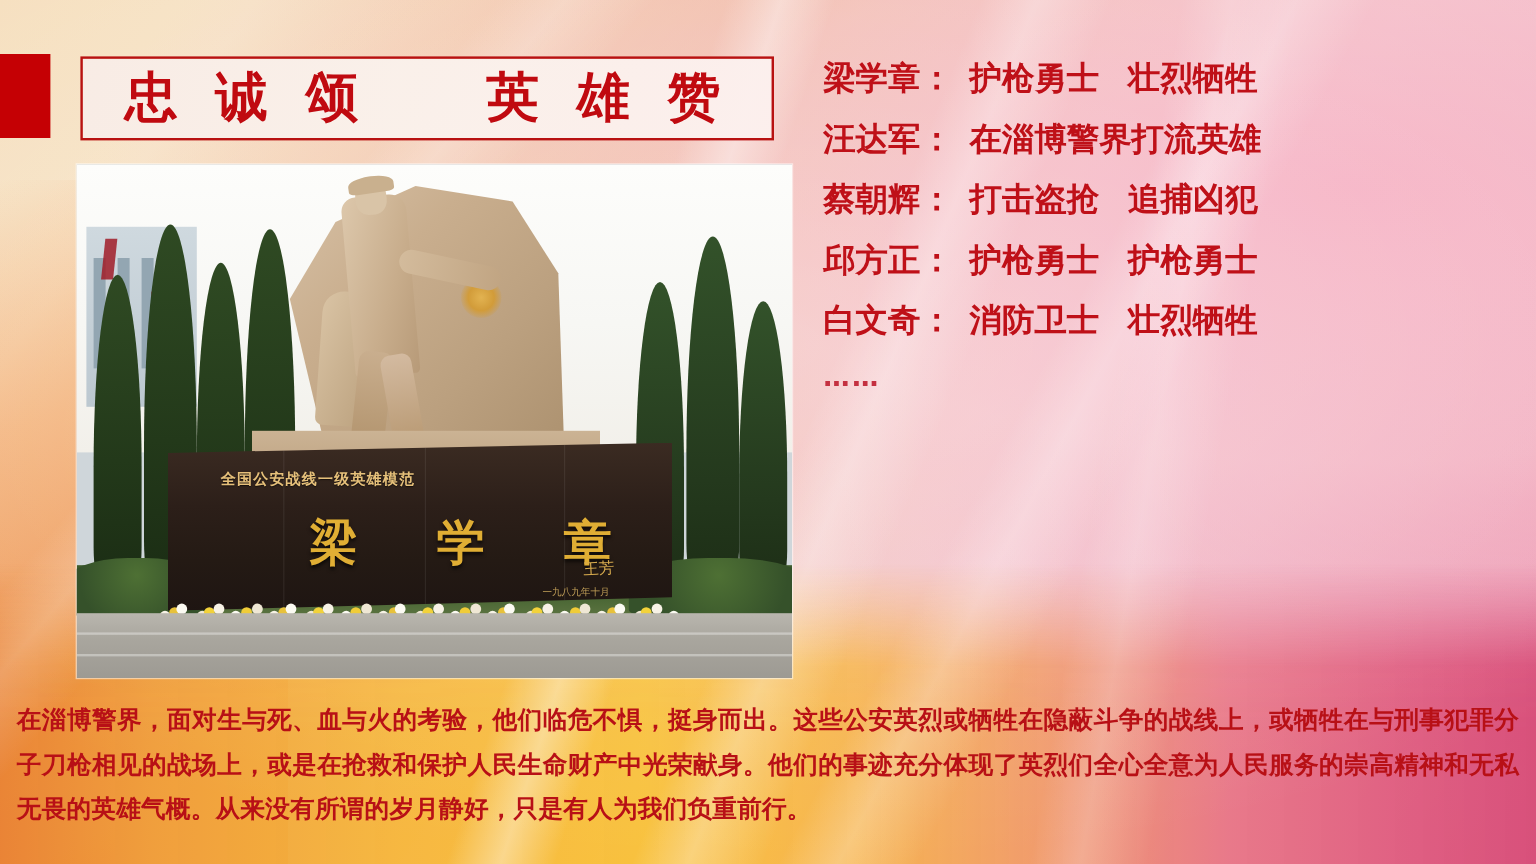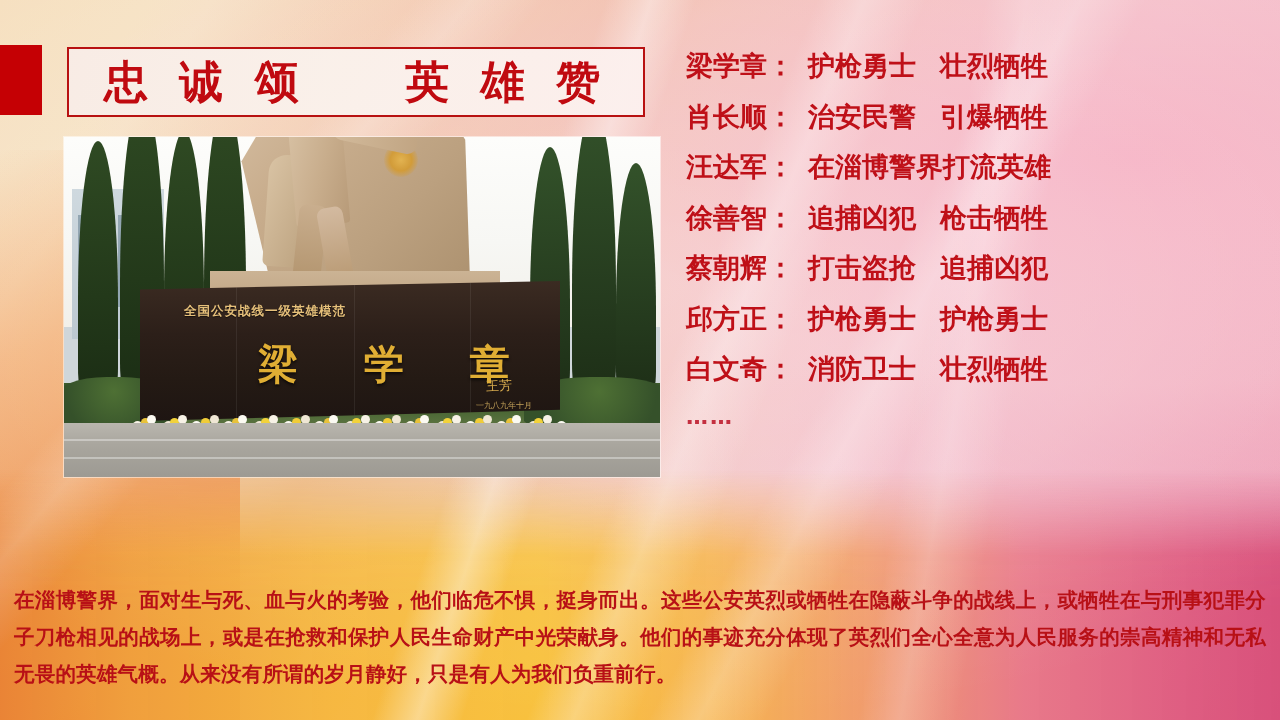--- a/index.html
+++ b/index.html
@@ -88,21 +88,21 @@
     font-size:44px;
     font-weight:700;
     letter-spacing:8px;
     line-height:1;
     white-space:pre;
     font-family:"DejaVu Sans","Liberation Sans",sans-serif;
   }
 
   
   .photo{
-    position:absolute;left:64px;top:137px;width:596px;height:340px;
+    position:absolute;left:64px;top:137px;width:596px;height:428px;
     background:#cfd6da;overflow:hidden;
     box-shadow:0 0 0 1px rgba(255,255,255,.5);
   }
   .sky{
     position:absolute;left:0;top:0;right:0;height:56%;
     background:linear-gradient(180deg,#fdfdfb 0%,#f7f7f4 55%,#f2f0ea 100%);
   }
   .bldg{
     position:absolute;left:8px;top:52px;width:92px;height:150px;
     background:linear-gradient(180deg,#cfd9df 0%,#bcc8d0 100%);
@@ -204,21 +204,21 @@
     position:absolute;left:118px;top:56px;
     color:#e0ae34;font-size:40px;font-weight:700;letter-spacing:26px;
     font-family:"DejaVu Sans","Liberation Sans",sans-serif;
     text-shadow:0 2px 3px rgba(0,0,0,.65);
   }
   .plaque-sign{
     position:absolute;right:48px;bottom:26px;color:#d7ab4e;font-size:13px;
     font-family:"DejaVu Serif","Liberation Serif",serif;transform:rotate(-3deg);
   }
   .plaque-date{
-    position:absolute;right:28px;bottom:10px;color:#c9a濃;color:#c2a058;font-size:8px;
+    position:absolute;right:52px;bottom:10px;color:#c9a濃;color:#c2a058;font-size:8px;
     font-family:"DejaVu Serif","Liberation Serif",serif;
     margin-left:19px;
   }
   .flowers{
     position:absolute;left:60px;bottom:44px;width:450px;height:24px;
   }
   .flowers span{
     position:absolute;bottom:0;width:9px;height:9px;border-radius:50%;
   }
   .fl-stem{
@@ -381,23 +381,21 @@
         <span style="left: 433.2px; bottom: 3px; background: rgb(251, 250, 242);"></span>
       </div>
     <div class="pavement">
       <div class="pave-line" style="top:16px;"></div>
       <div class="pave-line" style="top:34px;"></div>
     </div>
   </div>
 
   <div class="list" id="hero-list">
       <div class="list-row"><span class="nm">梁学章：</span><span class="d1">护枪勇士</span><span>壮烈牺牲</span></div>
-      <div class="list-row"><span class="nm">肖长顺：</span><span class="d1">治安民警</span><span>引爆牺牲</span></div>
       <div class="list-row"><span class="nm">汪达军：</span><span class="d1">在淄博警界</span><span>打流英雄</span></div>
-      <div class="list-row"><span class="nm">徐善智：</span><span class="d1">追捕凶犯</span><span>枪击牺牲</span></div>
       <div class="list-row"><span class="nm">蔡朝辉：</span><span class="d1">打击盗抢</span><span>追捕凶犯</span></div>
       <div class="list-row"><span class="nm">邱方正：</span><span class="d1">护枪勇士</span><span>护枪勇士</span></div>
       <div class="list-row"><span class="nm">白文奇：</span><span class="d1">消防卫士</span><span>壮烈牺牲</span></div>
       <div class="list-row ellipsis">……</div>
     </div>
 
   <div class="footer">在淄博警界，面对生与死、血与火的考验，他们临危不惧，挺身而出。这些公安英烈或牺牲在隐蔽斗争的战线上，或牺牲在与刑事犯罪分子刀枪相见的战场上，或是在抢救和保护人民生命财产中光荣献身。他们的事迹充分体现了英烈们全心全意为人民服务的崇高精神和无私无畏的英雄气概。从来没有所谓的岁月静好，只是有人为我们负重前行。</div>
 
 </div>
 

